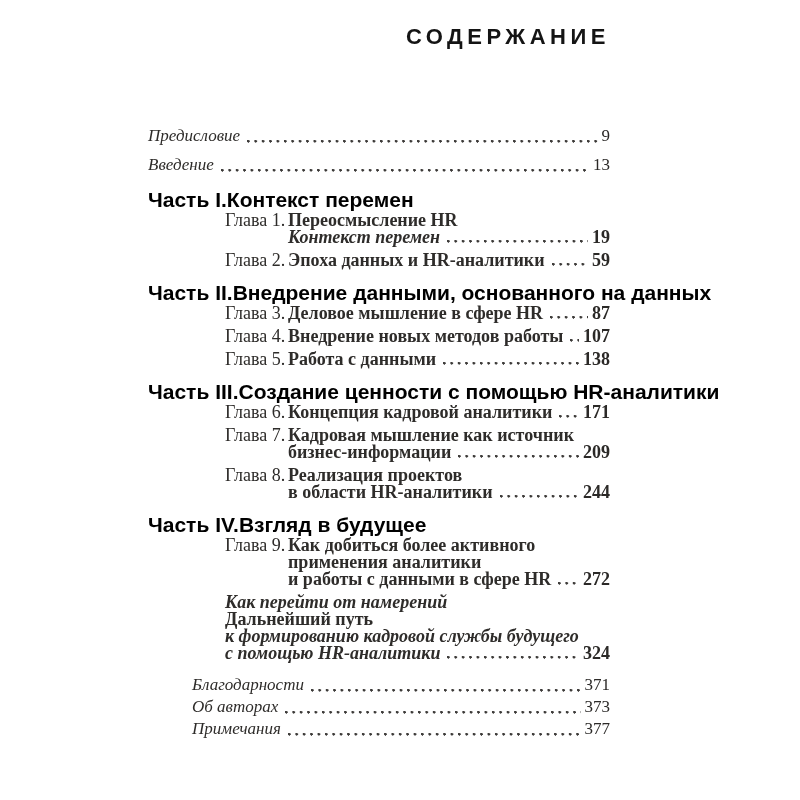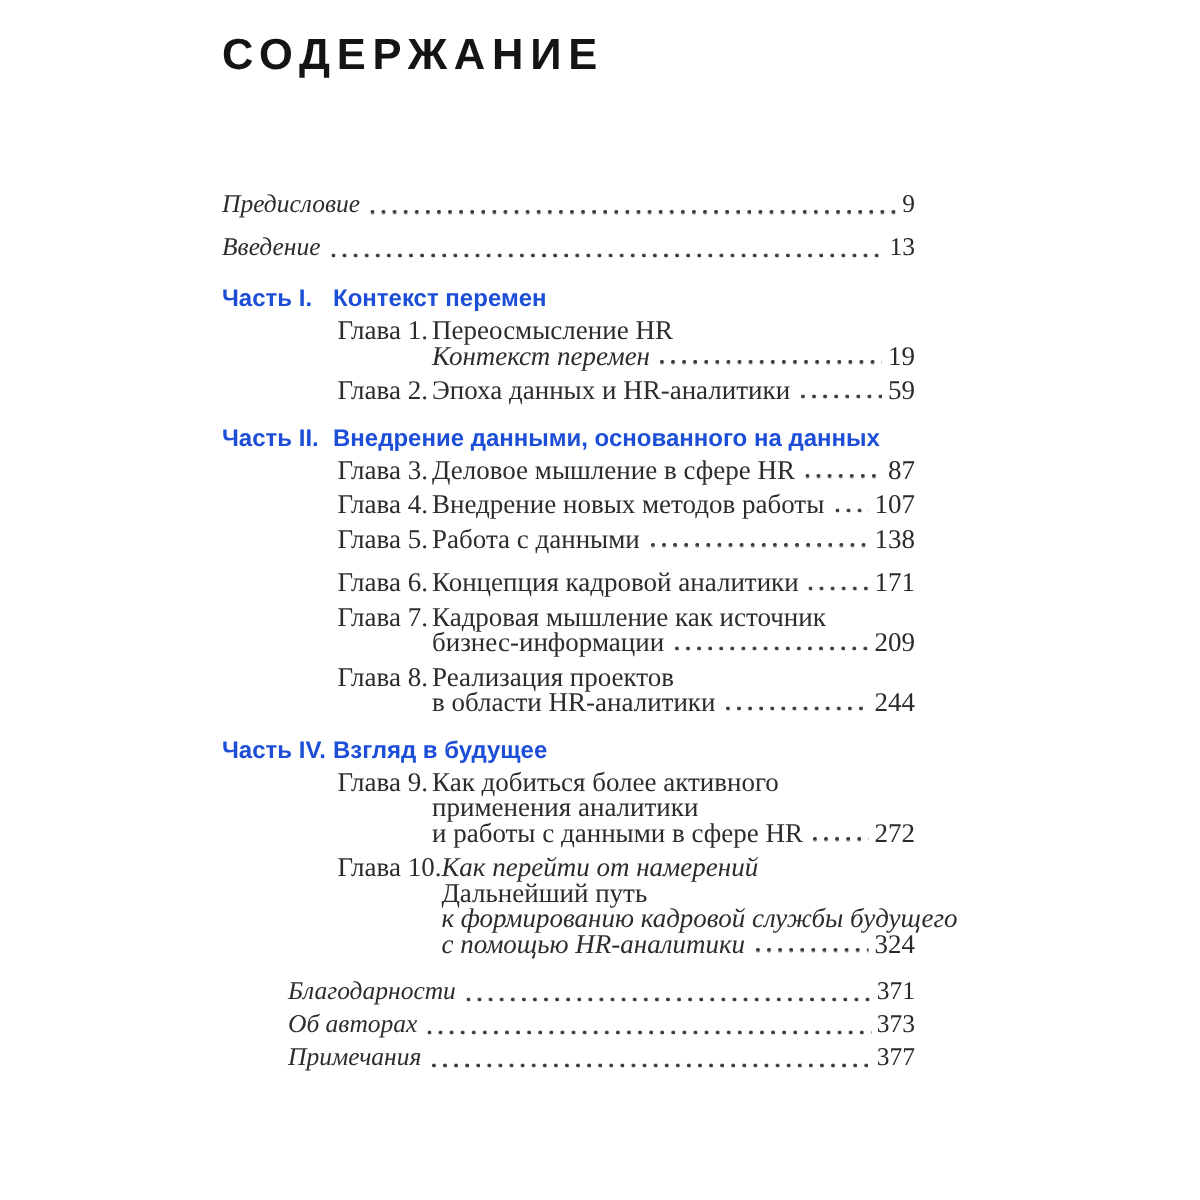--- a/index.html
+++ b/index.html
@@ -10,24 +10,24 @@
     -webkit-font-smoothing: antialiased;
   }
   .page {
     box-sizing: border-box;
     width: 800px; height: 800px;
     padding: 25px 190px 0 148px;
   }
   .title {
     font-family: "Liberation Sans", sans-serif;
     font-weight: 700;
-    font-size: 29px;
+    font-size: 22px;
     line-height: 24px;
     letter-spacing: 4.5px;
-    text-align: left;
+    text-align: right;
     color: #141414;
   }
   .front-matter { margin-top: 76px; }
   .back-matter  { margin-top: 12px; margin-left: 44px; }
 
   .toc-row {
     display: flex;
     align-items: flex-end;
     font-style: italic;
     font-size: 17px;
@@ -51,36 +51,36 @@
     background-size: 7.4px 3px;
     background-repeat: repeat-x;
     background-position: left bottom;
   }
 
   .part { margin-top: 12px; }
   .part-header {
     display: flex;
     font-family: "Liberation Sans", sans-serif;
     font-weight: 700;
-    font-size: 16px;
+    font-size: 21px;
     line-height: 24px;
-    color: #1d4ed8;
+    color: #000000;
   }
   .part-label { flex: 0 0 74px; white-space: nowrap; }
   .part-title { flex: 1; white-space: nowrap; }
 
   .chapters { margin-left: 77px; }
   .chapter {
     display: flex;
     margin-bottom: 6px;
     font-size: 18px;
     line-height: 17px;
   }
   .ch-label { flex: 0 0 63px; white-space: nowrap; }
-  .ch-lines { flex: 1; min-width: 0; }
+  .ch-lines { flex: 1; min-width: 0; font-weight: bold; }
   .ch-line.italic { font-style: italic; }
   .leader-line { display: flex; align-items: flex-end; }
   .leader-line .dots { margin-bottom: 3px; }
   .line-text { white-space: nowrap; }
 </style>
 </head>
 <body>
 
 <div class="page">
   <div class="title">СОДЕРЖАНИЕ</div>
@@ -158,20 +158,24 @@
               <div class="ch-line leader-line">
                 <span class="line-text">Работа с данными</span>
                 <span class="dots"></span>
                 <span class="page-num">138</span>
               </div>
             </div>
           </div>
         </div>
       </section>
       <section class="part">
+        <div class="part-header">
+          <span class="part-label">Часть III.</span>
+          <span class="part-title">Создание ценности с помощью HR-аналитики</span>
+        </div>
         <div class="chapters">
           <div class="chapter">
             <span class="ch-label">Глава 6.</span>
             <div class="ch-lines">
               <div class="ch-line leader-line">
                 <span class="line-text">Концепция кадровой аналитики</span>
                 <span class="dots"></span>
                 <span class="page-num">171</span>
               </div>
             </div>
@@ -212,21 +216,20 @@
               <div class="ch-line"><span class="line-text">Как добиться более активного</span></div>
               <div class="ch-line"><span class="line-text">применения аналитики</span></div>
               <div class="ch-line leader-line">
                 <span class="line-text">и работы с данными в сфере HR</span>
                 <span class="dots"></span>
                 <span class="page-num">272</span>
               </div>
             </div>
           </div>
           <div class="chapter">
-            <span class="ch-label">Глава 10.</span>
             <div class="ch-lines">
               <div class="ch-line italic"><span class="line-text">Как перейти от намерений</span></div>
               <div class="ch-line"><span class="line-text">Дальнейший путь</span></div>
               <div class="ch-line italic"><span class="line-text">к формированию кадровой службы будущего</span></div>
               <div class="ch-line italic leader-line">
                 <span class="line-text">с помощью HR-аналитики</span>
                 <span class="dots"></span>
                 <span class="page-num">324</span>
               </div>
             </div>

